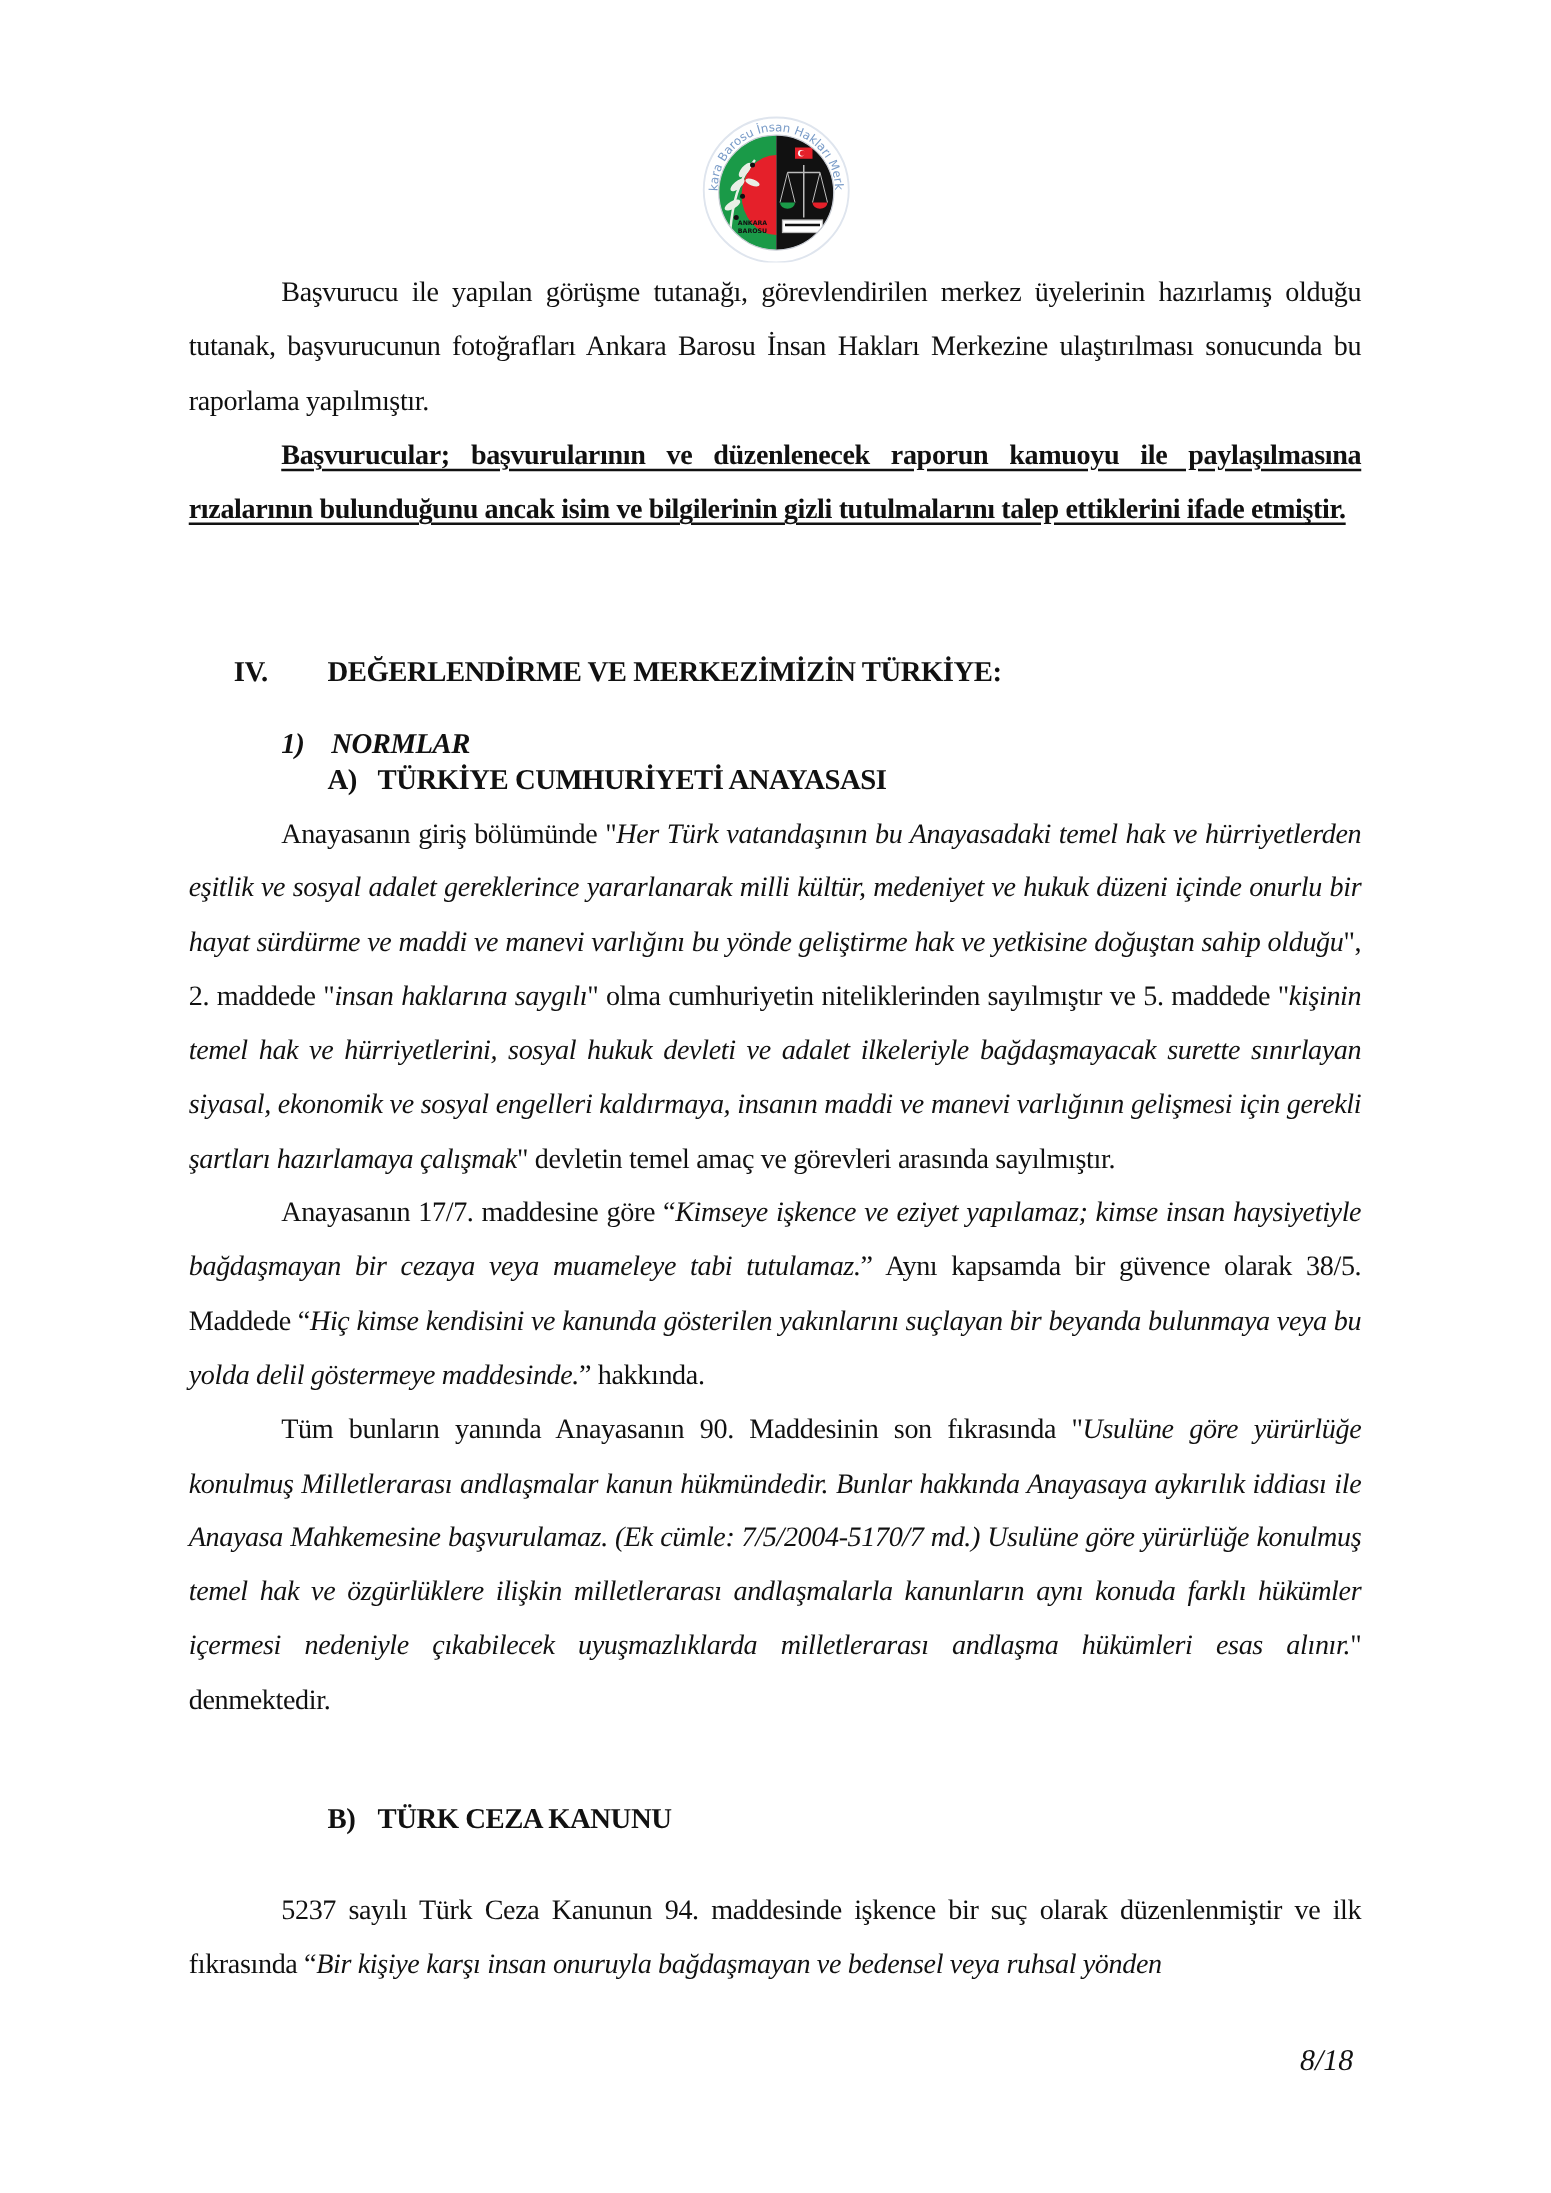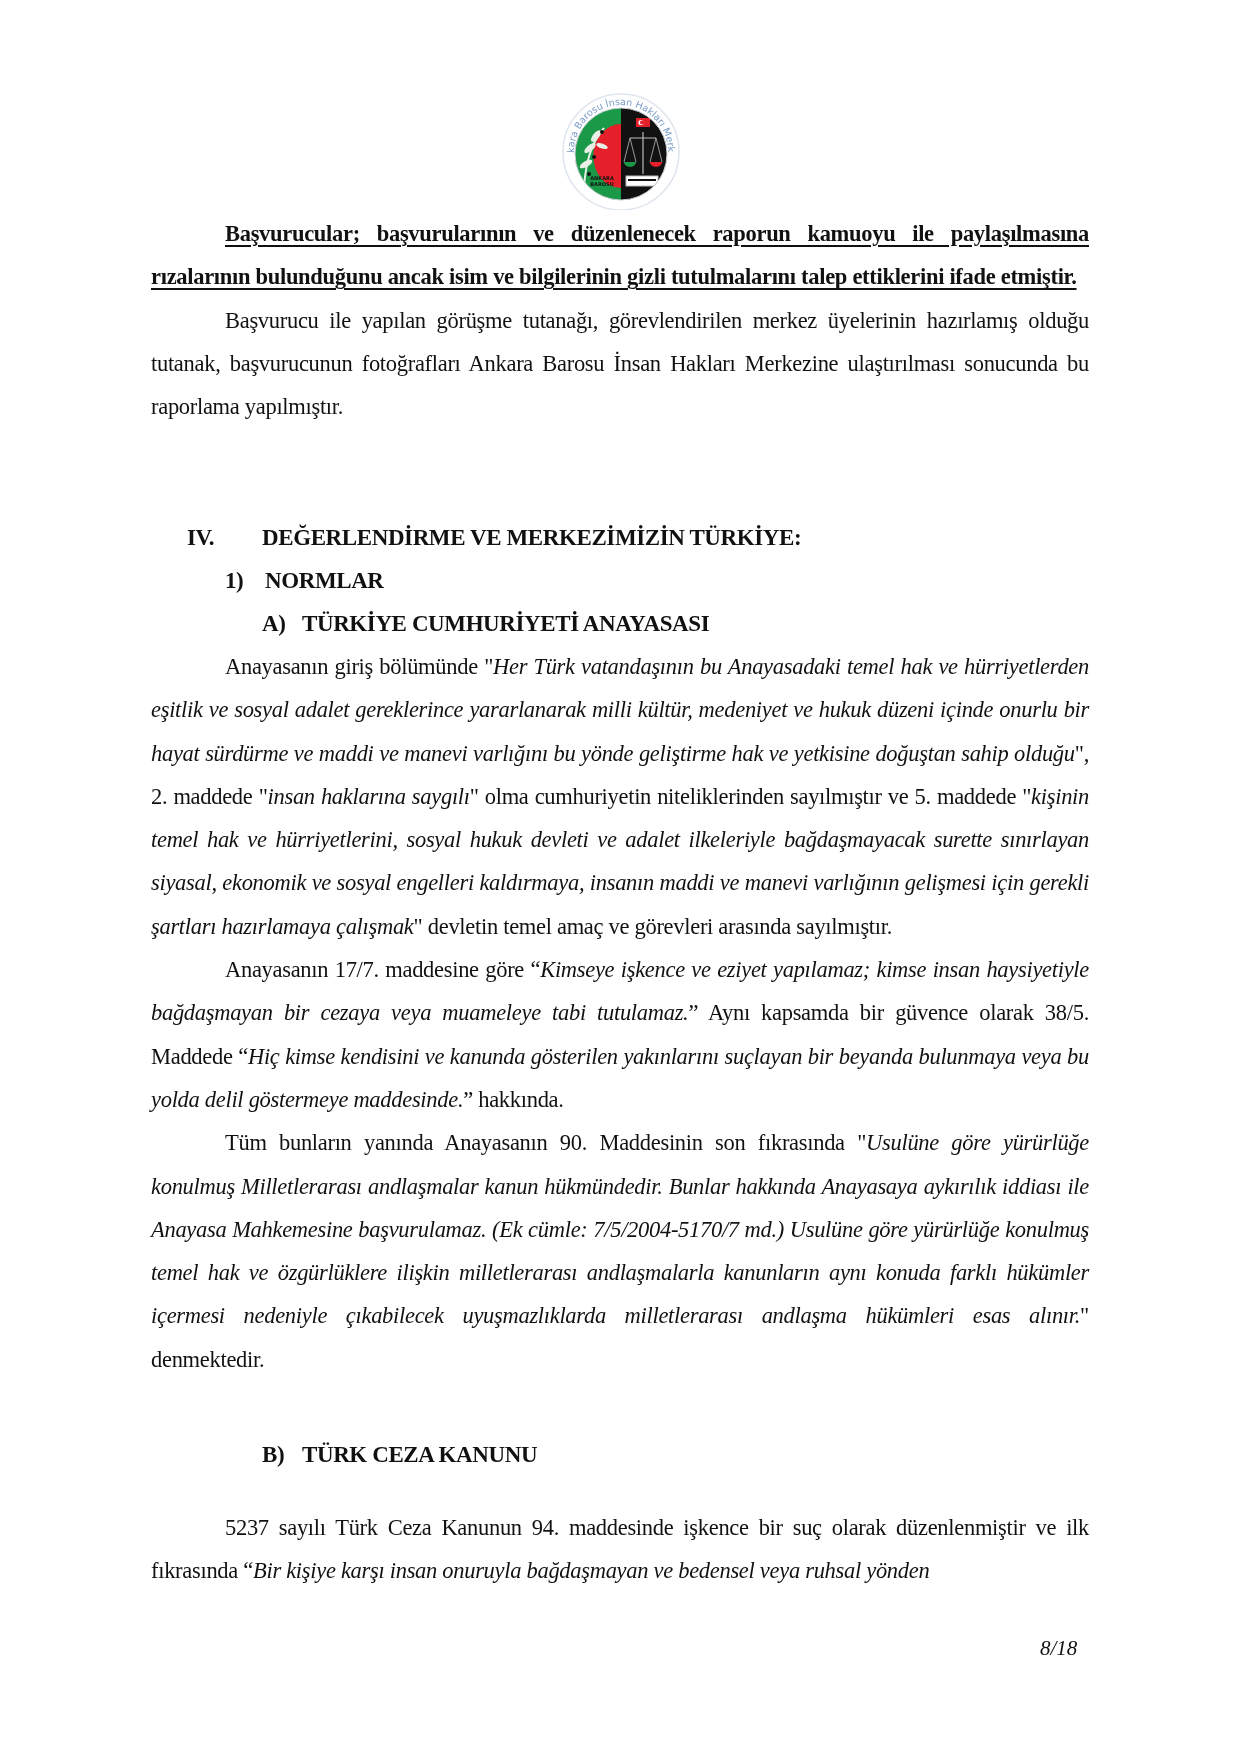--- a/index.html
+++ b/index.html
@@ -24,21 +24,21 @@
       text-underline-offset: 4px;
     }
     .heading {
       font-weight: bold; font-size: 23px; line-height: 43px; margin: 0;
       letter-spacing: -0.4px;
     }
     .num-small { display: inline-block; width: 40px; }
     i, em { font-style: italic; }
     .page-number {
       position: absolute; left: 1040px; top: 1636px;
-      font-size: 21px; font-style: italic;
+      font-size: 24px; font-style: italic;
     }
     .abs { position: absolute; left: 0; width: 938px; }
   </style>
 </head>
 <body>
 
 <div class="logo">
   <svg width="122" height="122" viewBox="0 0 122 122">
     <defs>
       <path id="arcpath" d="M 14 64 A 47 47 0 0 1 108 64" fill="none"></path>
@@ -82,28 +82,28 @@
       <text x="42" y="92" font-size="5" font-weight="bold" fill="#111" text-anchor="middle" font-family="DejaVu Sans, sans-serif">ANKARA</text>
       <text x="42" y="98" font-size="5" font-weight="bold" fill="#111" text-anchor="middle" font-family="DejaVu Sans, sans-serif">BAROSU</text>
     </g>
     <circle cx="61" cy="66" r="46" fill="none" stroke="#c8ccd4" stroke-width="1"></circle>
   </svg>
 </div>
 
 <div class="page-content">
 
   <div class="abs" style="top:0;">
+    <p class="para">Başvurucu ile yapılan görüşme tutanağı, görevlendirilen merkez üyelerinin hazırlamış olduğu tutanak, başvurucunun fotoğrafları Ankara Barosu İnsan Hakları Merkezine ulaştırılması sonucunda bu raporlama yapılmıştır.</p>
     <p class="para bold-ul">Başvurucular; başvurularının ve düzenlenecek raporun kamuoyu ile paylaşılmasına rızalarının bulunduğunu ancak isim ve bilgilerinin gizli tutulmalarını talep ettiklerini ifade etmiştir.</p>
-    <p class="para">Başvurucu ile yapılan görüşme tutanağı, görevlendirilen merkez üyelerinin hazırlamış olduğu tutanak, başvurucunun fotoğrafları Ankara Barosu İnsan Hakları Merkezine ulaştırılması sonucunda bu raporlama yapılmıştır.</p>
   </div>
 
   <div class="heading" style="position:absolute; left:36px; top:304px;">
     <span class="num" style="display:inline-block;width:75px;">IV.</span><span>DEĞERLENDİRME VE MERKEZİMİZİN TÜRKİYE:</span>
   </div>
-  <div class="heading" style="position:absolute; left:74px; top:347px;">
+  <div class="heading" style="position:absolute; left:74px; top:361px;font-style:italic;">
     <span class="num-small">1)</span><span>NORMLAR</span>
   </div>
   <div class="heading" style="position:absolute; left:111px; top:390px;">
     <span class="num-small">A)</span><span>TÜRKİYE CUMHURİYETİ ANAYASASI</span>
   </div>
 
   <div class="abs" style="top:433px;">
     <p class="para">
       <span>Anayasanın giriş bölümünde "</span><i>Her Türk vatandaşının bu Anayasadaki temel hak ve hürriyetlerden eşitlik ve sosyal adalet gereklerince yararlanarak milli kültür, medeniyet ve hukuk düzeni içinde onurlu bir hayat sürdürme ve maddi ve manevi varlığını bu yönde geliştirme hak ve yetkisine doğuştan sahip olduğu</i><span>", 2. maddede "</span><i>insan haklarına saygılı</i><span>" olma cumhuriyetin niteliklerinden sayılmıştır ve 5. maddede "</span><i>kişinin temel hak ve hürriyetlerini, sosyal hukuk devleti ve adalet ilkeleriyle bağdaşmayacak surette sınırlayan siyasal, ekonomik ve sosyal engelleri kaldırmaya, insanın maddi ve manevi varlığının gelişmesi için gerekli şartları hazırlamaya çalışmak</i><span>" devletin temel amaç ve görevleri arasında sayılmıştır.</span>
     </p>

